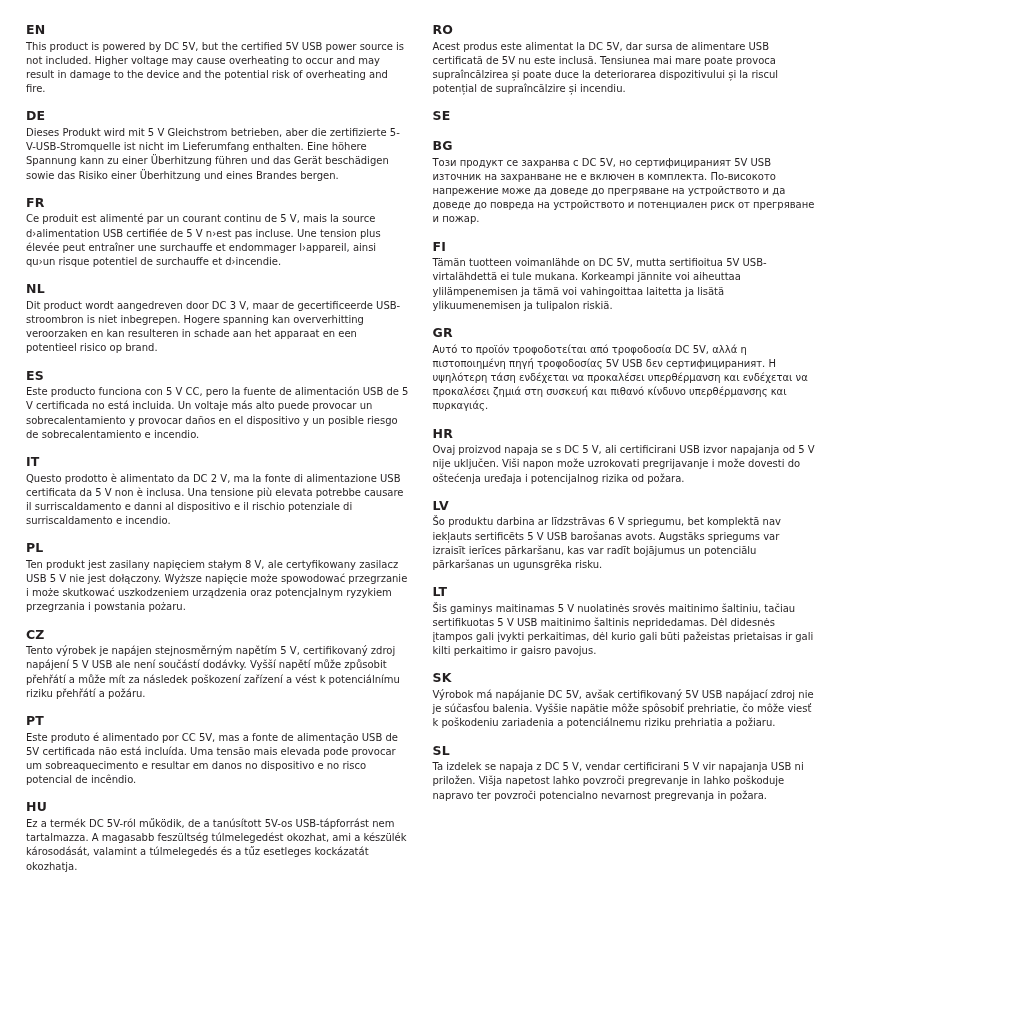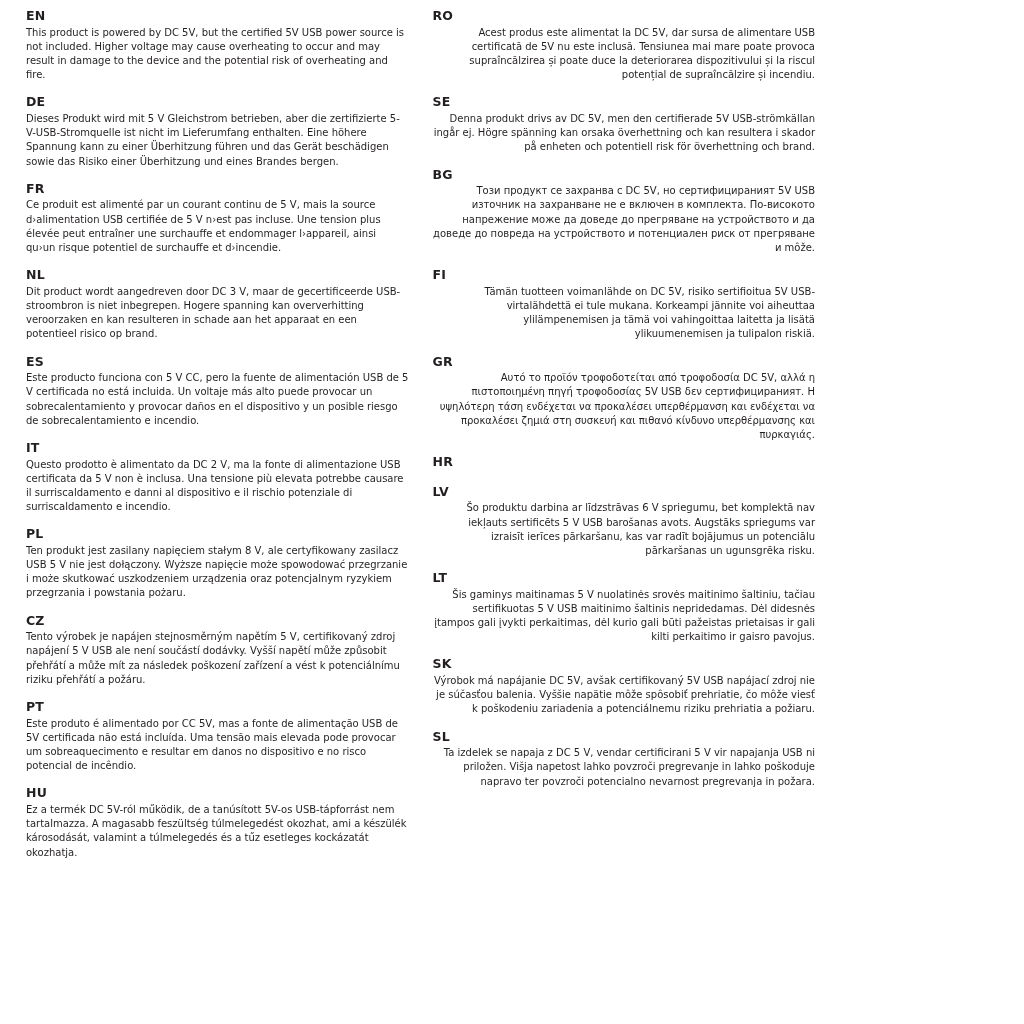--- a/index.html
+++ b/index.html
@@ -11,21 +11,21 @@
     width: 1024px;
     height: 1024px;
     font-family: "DejaVu Sans", "Liberation Sans", sans-serif;
     color: #231f20;
     overflow: hidden;
   }
   .page {
     box-sizing: border-box;
     width: 841px;
     height: 1024px;
-    padding: 8px 26px 10px 26px;
+    padding: 22px 26px 10px 26px;
     display: flex;
     flex-direction: row;
     gap: 24px;
   }
   .column {
     flex: 1 1 0;
     display: flex;
     flex-direction: column;
   }
   .entry {
@@ -39,21 +39,21 @@
     margin-bottom: 2px;
   }
   .lang-text {
     font-size: 10px;
     line-height: 1.42;
     text-align: left;
     hyphens: none;
   }
   
   .column.left .lang-text { max-width: 476px; }
-  .column.right .lang-text { max-width: 476px; text-align: right; }
+  .column.right .lang-text { max-width: 476px; }
 </style>
 </head>
 <body>
 
 <div class="page">
 
   <div class="column left">
 
     <div class="entry">
       <div class="lang-code">EN</div>
@@ -110,41 +110,41 @@
 
   <div class="column right">
 
     <div class="entry">
       <div class="lang-code">RO</div>
       <div class="lang-text">Acest produs este alimentat la DC 5V, dar sursa de alimentare USB certificată de 5V nu este inclusă. Tensiunea mai mare poate provoca supraîncălzirea și poate duce la deteriorarea dispozitivului și la riscul potențial de supraîncălzire și incendiu.</div>
     </div>
 
     <div class="entry">
       <div class="lang-code">SE</div>
-      <div class="lang-text">Denna produkt drivs av DC 5V, men den certifierade 5V USB-strömkällan ingår ej. Högre spänning kan orsaka överhettning och kan resultera i skador på enheten och potentiell risk för överhettning och brand.</div>
     </div>
 
     <div class="entry">
       <div class="lang-code">BG</div>
-      <div class="lang-text">Този продукт се захранва с DC 5V, но сертифицираният 5V USB източник на захранване не е включен в комплекта. По-високото напрежение може да доведе до прегряване на устройството и да доведе до повреда на устройството и потенциален риск от прегряване и môže.</div>
+      <div class="lang-text">Този продукт се захранва с DC 5V, но сертифицираният 5V USB източник на захранване не е включен в комплекта. По-високото напрежение може да доведе до прегряване на устройството и да доведе до повреда на устройството и потенциален риск от прегряване и пожар.</div>
     </div>
 
 
     <div class="entry">
       <div class="lang-code">FI</div>
-      <div class="lang-text">Tämän tuotteen voimanlähde on DC 5V, risiko sertifioitua 5V USB-virtalähdettä ei tule mukana. Korkeampi jännite voi aiheuttaa ylilämpenemisen ja tämä voi vahingoittaa laitetta ja lisätä ylikuumenemisen ja tulipalon riskiä.</div>
+      <div class="lang-text">Tämän tuotteen voimanlähde on DC 5V, mutta sertifioitua 5V USB-virtalähdettä ei tule mukana. Korkeampi jännite voi aiheuttaa ylilämpenemisen ja tämä voi vahingoittaa laitetta ja lisätä ylikuumenemisen ja tulipalon riskiä.</div>
     </div>
 
     <div class="entry">
       <div class="lang-code">GR</div>
       <div class="lang-text">Αυτό το προϊόν τροφοδοτείται από τροφοδοσία DC 5V, αλλά η πιστοποιημένη πηγή τροφοδοσίας 5V USB δεν сертифицираният. Η υψηλότερη τάση ενδέχεται να προκαλέσει υπερθέρμανση και ενδέχεται να προκαλέσει ζημιά στη συσκευή και πιθανό κίνδυνο υπερθέρμανσης και πυρκαγιάς.</div>
     </div>
 
     <div class="entry">
       <div class="lang-code">HR</div>
+      <div class="lang-text">Ovaj proizvod napaja se s DC 5 V, ali certificirani USB izvor napajanja od 5 V nije uključen. Viši napon može uzrokovati pregrijavanje i može dovesti do oštećenja uređaja i potencijalnog rizika od požara.</div>
     </div>
 
     <div class="entry">
       <div class="lang-code">LV</div>
       <div class="lang-text">Šo produktu darbina ar līdzstrāvas 6 V spriegumu, bet komplektā nav iekļauts sertificēts 5 V USB barošanas avots. Augstāks spriegums var izraisīt ierīces pārkaršanu, kas var radīt bojājumus un potenciālu pārkaršanas un ugunsgrēka risku.</div>
     </div>
 
     <div class="entry">
       <div class="lang-code">LT</div>
       <div class="lang-text">Šis gaminys maitinamas 5 V nuolatinės srovės maitinimo šaltiniu, tačiau sertifikuotas 5 V USB maitinimo šaltinis nepridedamas. Dėl didesnės įtampos gali įvykti perkaitimas, dėl kurio gali būti pažeistas prietaisas ir gali kilti perkaitimo ir gaisro pavojus.</div>

